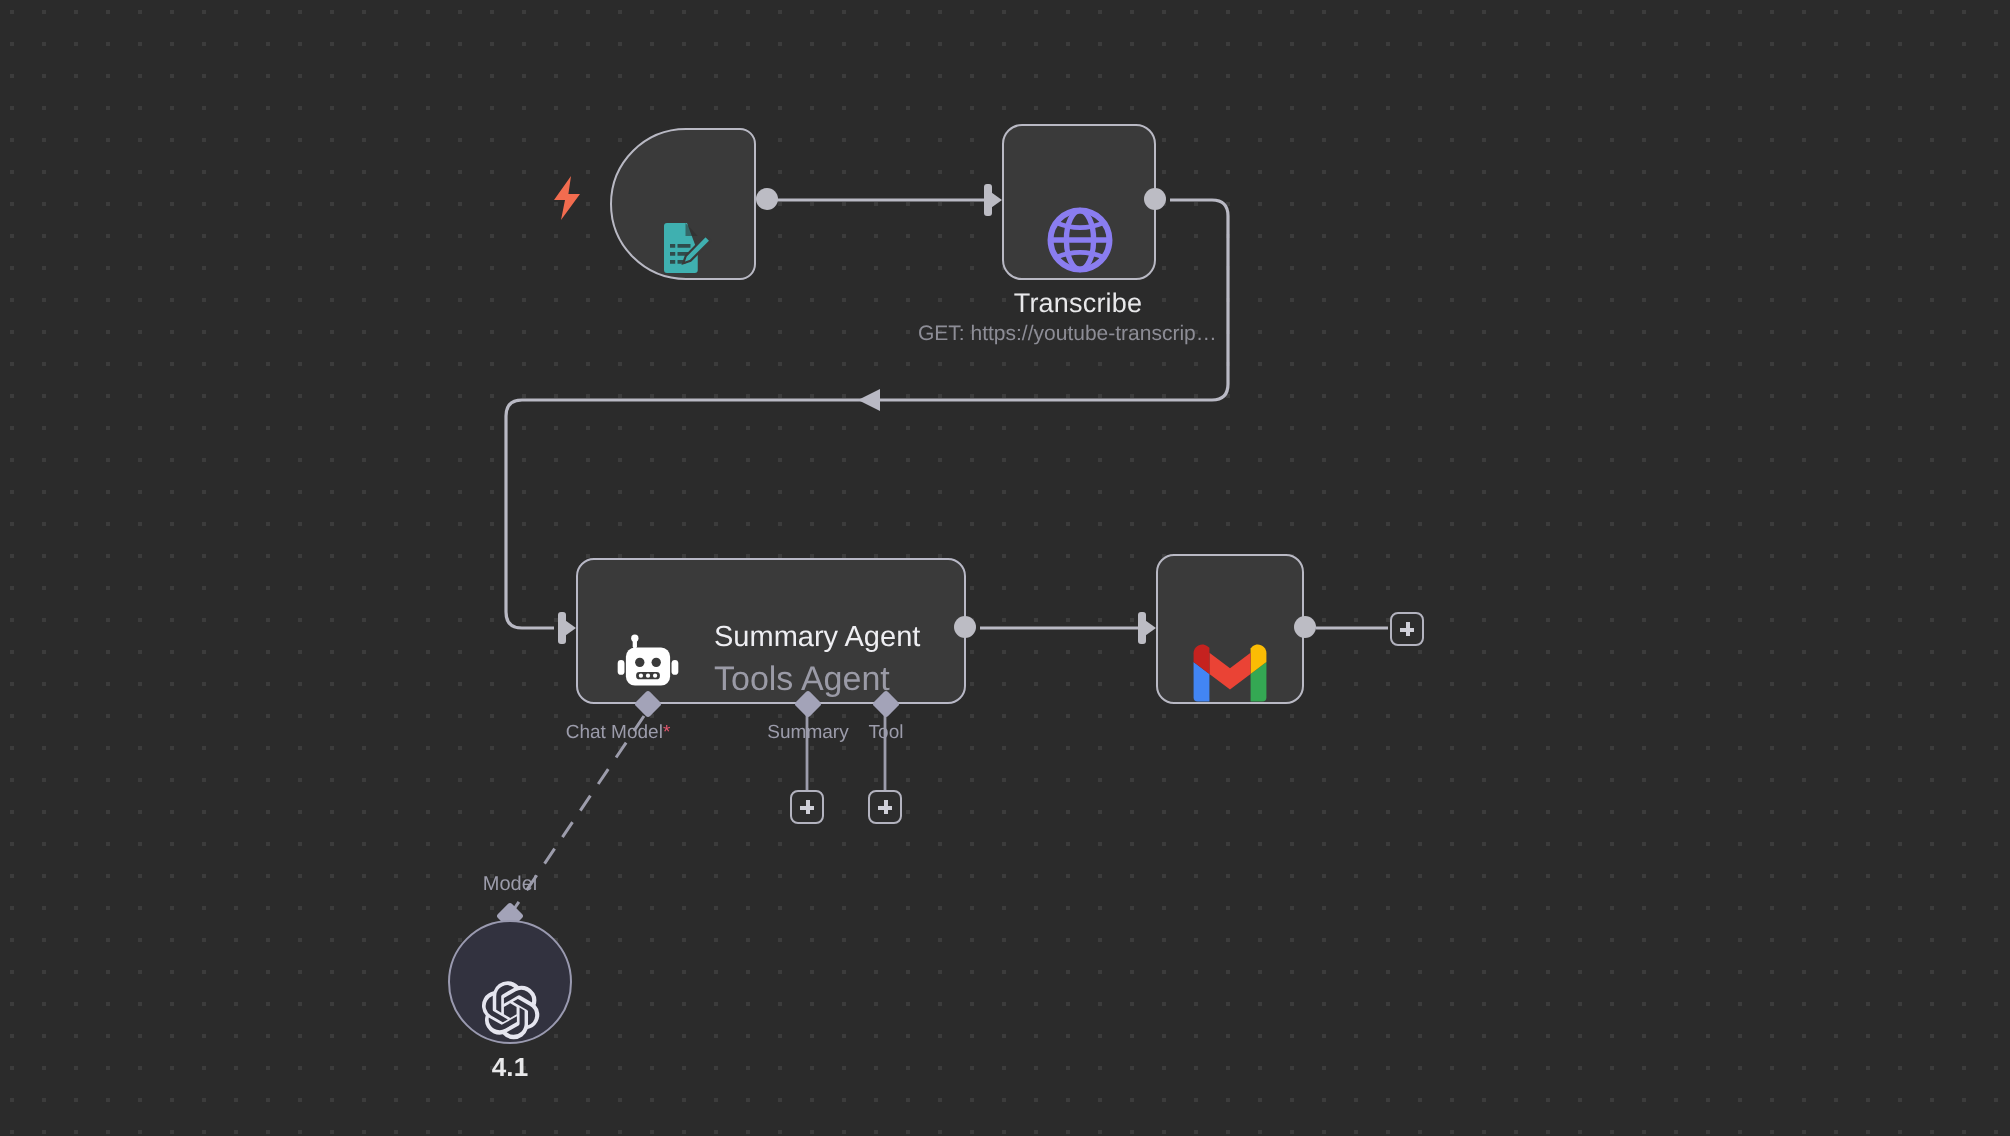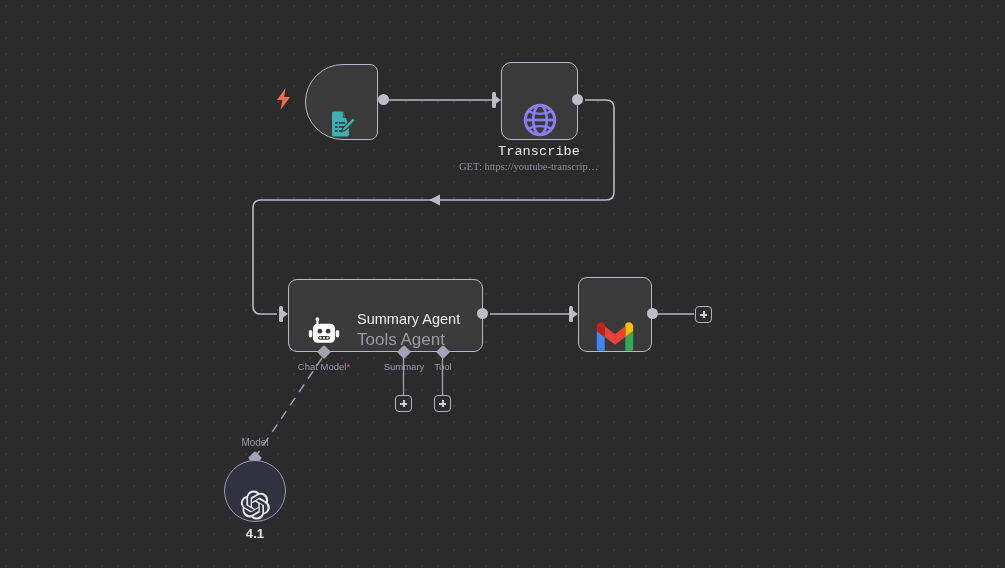--- a/index.html
+++ b/index.html
@@ -86,25 +86,24 @@
     letter-spacing: 0.1px;
     white-space: nowrap;
   }
   .subcaption {
     position: absolute;
     text-align: center;
     color: #8d8d96;
     font-size: 10.5px;
     white-space: nowrap;
     overflow: hidden;
-    font-family: Liberation Serif, serif;
   }
 
   #cap-form   { left: 190px; top: 144px; width: 300px; }
-  #cap-trans  { left: 439px; top: 144px; width: 200px; font-family: Liberation Mono, monospace; }
+  #cap-trans  { left: 439px; top: 144px; width: 200px; }
   #sub-trans  { left: 459px; top: 161px; width: 155px; text-align: left; }
   #cap-email  { left: 515px; top: 358px; width: 200px; }
   #sub-email  { left: 515px; top: 375px; width: 200px; }
   #cap-model  { left: 205px; top: 526px; width: 100px; font-size: 13px; font-weight: bold; }
 
   
   .agent-title {
     color: #eeeef2;
     font-size: 14.5px;
     line-height: 1.25;
@@ -266,21 +265,21 @@
       </svg>
     </span>
     <div>
       <div class="agent-title">Summary Agent</div>
       <div class="agent-sub">Tools Agent</div>
     </div>
   </div>
   <div class="out-dot" style="left:477px; top:308px;"></div>
 
   <div class="diamond" style="left:319px; top:347px;"></div>
-  <div class="port-label" style="left:274px; top:361px; width:100px;"><span>Chat Model</span><span class="req-star">*</span></div>
+  <div class="port-label" style="left:259px; top:361px; width:100px;"><span>Chat Model</span><span class="req-star">*</span></div>
 
   <div class="diamond" style="left:399px; top:347px;"></div>
   <div class="port-label" style="left:363px; top:361px; width:82px;">Summary</div>
   <div class="plus-btn" style="left:395px; top:395px;"></div>
 
   <div class="diamond" style="left:438px; top:347px;"></div>
   <div class="port-label" style="left:412px; top:361px; width:62px;">Tool</div>
   <div class="plus-btn" style="left:434px; top:395px;"></div>
 
   <div class="in-bar" style="left:569px; top:306px;"></div>

